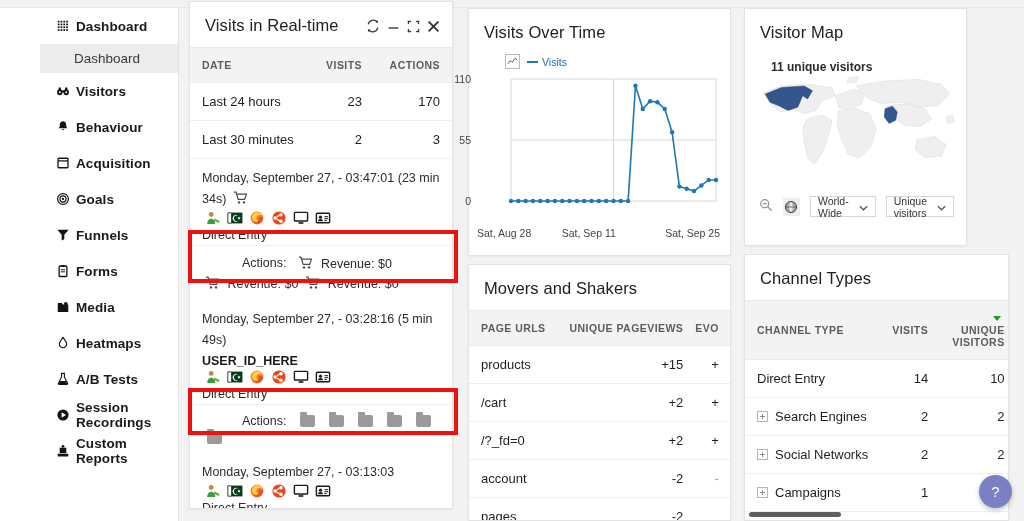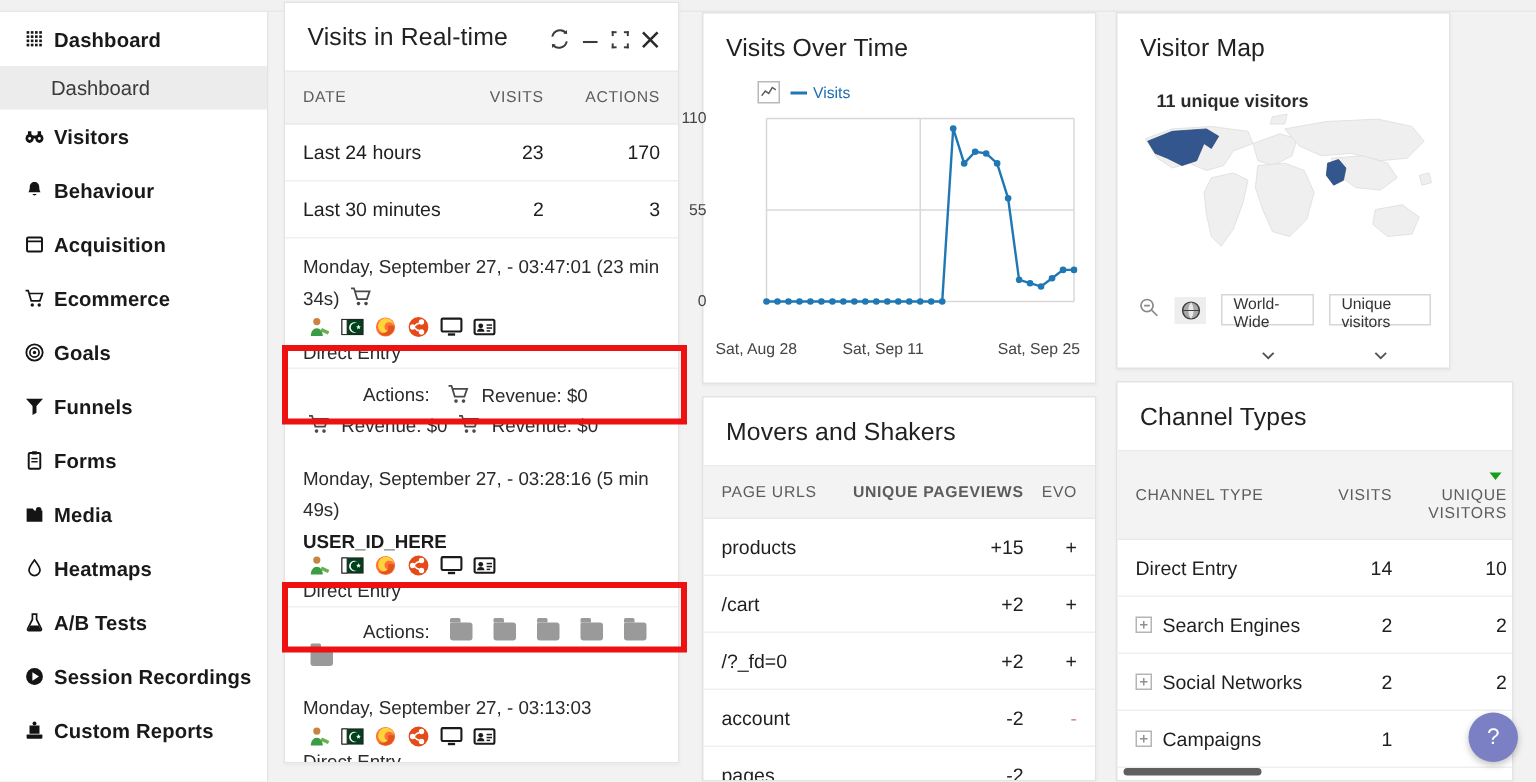--- a/index.html
+++ b/index.html
@@ -17,20 +17,21 @@
   .top-strip {
     position: absolute; left: 0; top: 0; width: 1024px; height: 8px;
     background: #f1f1f1; border-bottom: 1px solid #e8e8e8;
   }
 
   
   .sidebar {
     position: absolute; left: 0; top: 8px; width: 179px; height: 513px;
     background: #ffffff;
     border-right: 1px solid #e4e4e4;
+    padding-left: 40px;
   }
   .nav-item {
     display: flex; align-items: center;
     height: 36px; padding-left: 13px;
     font-weight: bold; font-size: 13.5px; color: #191919;
     cursor: pointer;
   }
   .nav-item .ico {
     width: 20px; flex: 0 0 20px;
     display: flex; align-items: center; justify-content: flex-start;
@@ -59,21 +60,21 @@
   .w-head-row { display: flex; align-items: flex-start; justify-content: space-between; }
   .w-icons { display: flex; align-items: center; gap: 7px; padding: 17px 12px 0 0; color: #3b3b3b; }
   .w-icons span { cursor: pointer; line-height: 1; }
 
   
   table.dt { width: 100%; border-collapse: collapse; }
   table.dt thead th {
     background: #f3f3f3;
     font-size: 10.5px; letter-spacing: .45px;
     text-transform: uppercase; color: #5c5c5c;
-    font-weight: normal;
+    font-weight: bold;
     padding: 11px 12px; text-align: right;
     border-top: 1px solid #eaeaea;
     border-bottom: 1px solid #eaeaea;
     white-space: nowrap;
   }
   table.dt thead th.l { text-align: left; }
   table.dt tbody td {
     font-size: 13px; color: #1f1f1f;
     padding: 11px 12px; text-align: right;
     border-bottom: 1px solid #efefef;
@@ -146,21 +147,21 @@
   }
   .map-ctrls { display: flex; align-items: center; gap: 10px; padding: 10px 12px 0 14px; }
   .zoom-out { font-size: 14px; color: #8a8a8a; cursor: pointer; }
   .globe-btn {
     width: 26px; height: 18px; background: #eeeeee;
     display: flex; align-items: center; justify-content: center; cursor: pointer;
   }
   .sel {
     border: 1px solid #d6d6d6; background: #fff; height: 21px;
     display: flex; align-items: center; justify-content: space-between;
-    padding: 0 7px; font-size: 10.5px; color: #333; cursor: pointer; gap: 10px; flex-direction: column;
+    padding: 0 7px; font-size: 10.5px; color: #333; cursor: pointer; gap: 10px;
   }
 
   
   #w-channels { left: 744px; top: 254px; width: 265px; height: 267px; overflow: hidden; }
   .plus-ico {
     display: inline-block; width: 11px; height: 11px;
     border: 1px solid #b5b5b5; position: relative;
     vertical-align: -1px; margin-right: 7px;
   }
   .plus-ico::before, .plus-ico::after {
@@ -250,30 +251,20 @@
           <span class="lbl">Behaviour</span>
         </div>
         <div class="nav-item">
           <span class="ico">
             <svg class="ic" viewBox="0 0 16 16">
               <rect x="2.3" y="2.6" width="11.4" height="10.8" rx="1" stroke="#141414" stroke-width="1.5" fill="none"></rect>
               <path d="M2.3 5.6h11.4" stroke="#141414" stroke-width="1.4"></path>
             </svg>
           </span>
           <span class="lbl">Acquisition</span>
-        </div>
-        <div class="nav-item">
-          <span class="ico">
-            <svg class="ic" viewBox="0 0 16 16">
-              <path d="M1.2 2h2l2.3 7.8h6.6l1.9-5.6H4.4" stroke="#141414" stroke-width="1.3" fill="none"></path>
-              <circle cx="6.3" cy="13" r="1.3" fill="#141414"></circle>
-              <circle cx="11.6" cy="13" r="1.3" fill="#141414"></circle>
-            </svg>
-          </span>
-          <span class="lbl">Ecommerce</span>
         </div>
         <div class="nav-item">
           <span class="ico">
             <svg class="ic" viewBox="0 0 16 16">
               <circle cx="8" cy="8" r="6.2" stroke="#141414" stroke-width="1.4" fill="none"></circle>
               <circle cx="8" cy="8" r="3.5" stroke="#141414" stroke-width="1.3" fill="none"></circle>
               <circle cx="8" cy="8" r="1.3" fill="#141414"></circle>
             </svg>
           </span>
           <span class="lbl">Goals</span>

